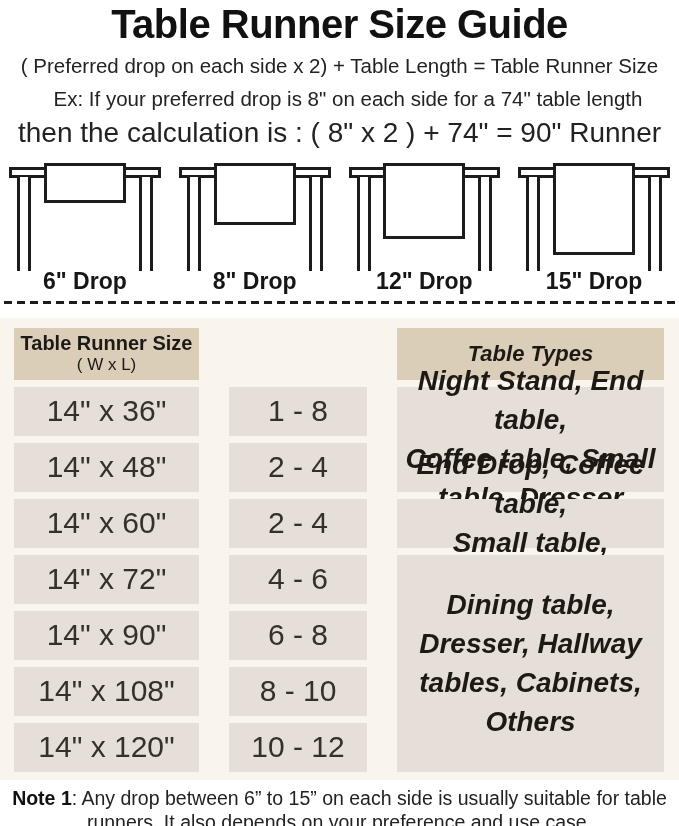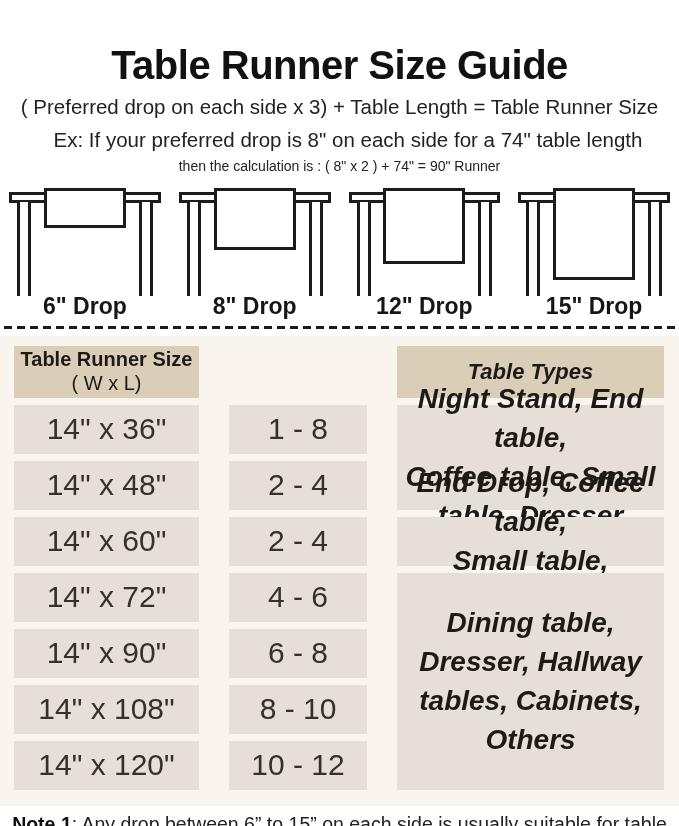--- a/index.html
+++ b/index.html
@@ -10,28 +10,28 @@
     --value-text:#35302a;
     --heading-text:#1d1a16;
   }
   *{box-sizing:border-box;margin:0;padding:0;}
   body{background:#888;font-family:"Liberation Sans",sans-serif;}
   .page{
     width:679px;height:826px;margin:0 auto;background:#fff;
     position:relative;overflow:hidden;color:var(--ink);
   }
   
-  .top-block{text-align:center;margin-top:41px;}
+  .top-block{text-align:center;}
   .main-title{
     font-size:40px;font-weight:bold;letter-spacing:-0.5px;
     line-height:1.12;padding-top:2px;color:#111;
   }
   .formula-line{font-size:20.5px;margin-top:7px;color:#222;}
   .example-line1{font-size:20.5px;margin-top:9px;color:#222;padding-left:17px;}
-  .example-line2{font-size:14px;margin-top:6px;color:#222;}
+  .example-line2{font-size:28px;margin-top:6px;color:#222;}
   
   .illustration-strip{
     display:flex;height:136px;margin-top:11px;
   }
   .illustration{
     position:relative;flex:1 1 0;height:136px;
   }
   .tabletop{
     position:absolute;left:9px;right:9px;top:7px;height:11px;
     border:3px solid var(--ink);background:#fff;
@@ -52,36 +52,36 @@
     position:absolute;bottom:1px;left:0;right:0;text-align:center;
     font-size:23px;font-weight:bold;color:#161616;
   }
   .dashed-divider{
     height:3px;margin:5px 4px 0 4px;
     background:repeating-linear-gradient(90deg,var(--ink) 0 8px,transparent 8px 13px);
   }
   
   .table-section{
     background:var(--cream);
-    margin-top:7px;
-    padding:10px 15px 16px 14px;
+    margin-top:14px;
+    padding:10px 15px 8px 14px;
   }
   .size-grid{
     display:grid;
     grid-template-columns:185px 138px 267px;
     grid-template-rows:52px repeat(7,49px);
     column-gap:30px;row-gap:7px;
   }
   .cell{
     display:flex;flex-direction:column;align-items:center;justify-content:center;
     text-align:center;
   }
   .head-cell{background:var(--header-cell);color:var(--heading-text);}
   .head-line1{font-size:20px;font-weight:bold;line-height:1.15;}
-  .head-line2{font-size:20px;line-height:1.2;}
+  .head-line2{font-size:17px;line-height:1.2;}
   .head-big{font-size:22px;font-weight:bold;}
   .data-cell{background:var(--data-cell);}
   .value-text{font-size:30px;color:var(--value-text);}
   .types-cell{
     background:var(--data-cell);color:var(--heading-text);
     font-size:28px;font-weight:bold;line-height:1.4;
     white-space:pre-line;padding:2px 6px;
   }
   .col1{grid-column:1;}
   .col2{grid-column:2;}
@@ -95,21 +95,21 @@
   .note-line + .note-line{margin-top:4px;}
   .note-label{font-weight:bold;color:#111;}
 </style>
 </head>
 <body>
 
 <div class="page">
 
   <div class="top-block">
     <div class="main-title">Table Runner Size Guide</div>
-    <div class="formula-line">( Preferred drop on each side x 3) + Table Length = Table Runner Size</div>
+    <div class="formula-line">( Preferred drop on each side x 2) + Table Length = Table Runner Size</div>
     <div class="example-line1">Ex: If your preferred drop is 8" on each side for a 74" table length</div>
     <div class="example-line2">then the calculation is : ( 8" x 2 ) + 74" = 90" Runner</div>
   </div>
 
   <div class="illustration-strip">
 
     <div class="illustration">
       <div class="tabletop"></div>
       <div class="leg left"></div>
       <div class="leg right"></div>

